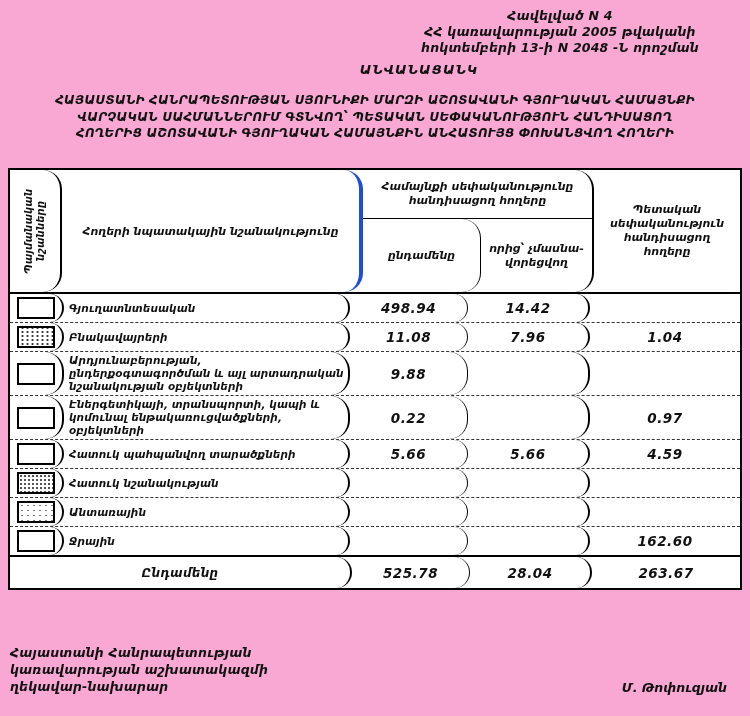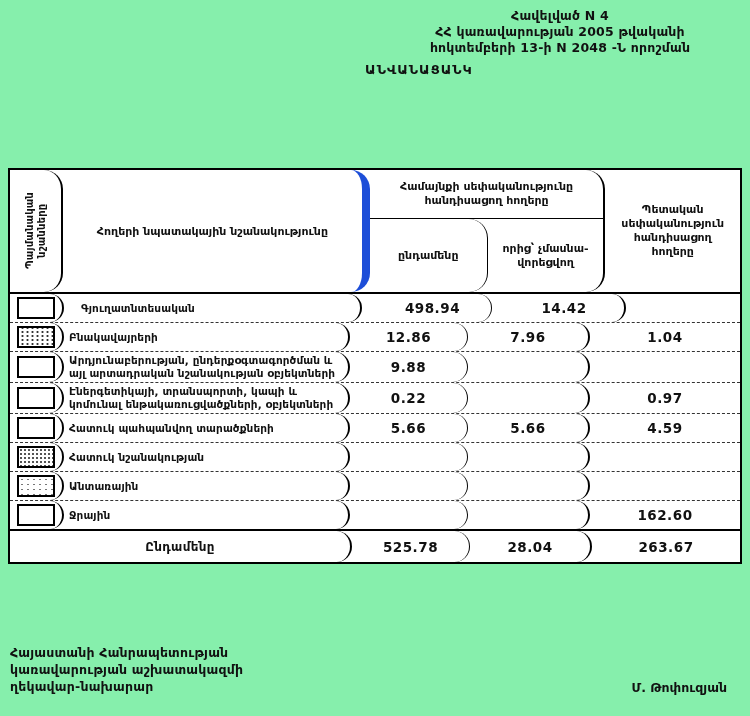--- a/index.html
+++ b/index.html
@@ -1,21 +1,21 @@
 <!DOCTYPE html>
 <html><head>
 <meta charset="utf-8">
 <style>
   html,body{margin:0;padding:0;background:#fff;}
   body{
     width:750px;height:716px;position:relative;overflow:hidden;
     font-family:"DejaVu Sans",sans-serif;color:#111;font-weight:bold;
     -webkit-font-smoothing:none;
   }
-  .page{position:absolute;inset:0;background:#86efac;}
+  .page{position:absolute;inset:0;background:#f9a8d4;font-style:italic;}
 
   
   .appendix{
     position:absolute;top:8px;right:35px;width:310px;
     text-align:center;font-size:12.5px;line-height:16px;letter-spacing:.2px;
   }
 
   
   .doc-title{
     position:absolute;top:62px;left:0;width:750px;
@@ -35,21 +35,21 @@
   .thead{display:flex;height:122px;border-bottom:2px solid #000;}
   .th-sym{
     width:54px;border-right:2px solid #000;
     display:flex;align-items:center;justify-content:center;
   }
   .vert{
     writing-mode:vertical-rl;transform:rotate(180deg);
     font-size:10px;line-height:12px;text-align:center;letter-spacing:.2px;
   }
   .th-label{
-    width:312px;border-right:8px solid #1d4ed8;
+    width:312px;border-right:4px solid #1d4ed8;
     display:flex;align-items:center;justify-content:center;
     font-size:11px;text-align:center;padding:0 10px;
   }
   .th-mid{width:240px;border-right:2px solid #000;display:flex;flex-direction:column;}
   .th-mid-top{
     height:48px;border-bottom:1px solid #000;
     display:flex;align-items:center;justify-content:center;
     font-size:11px;text-align:center;line-height:14px;padding:0 14px;
   }
   .th-mid-bottom{flex:1;display:flex;}
@@ -61,21 +61,21 @@
   .th-ofwhich{
     flex:1;display:flex;align-items:center;justify-content:center;
     font-size:11px;text-align:center;line-height:14px;padding:0 6px;white-space:pre-line;
   }
   .th-state{
     flex:1;display:flex;align-items:center;justify-content:center;
     font-size:11px;text-align:center;line-height:14px;padding:0 16px;
   }
 
   .trow{display:flex;border-top:1px dashed #333;min-height:27px;align-items:stretch;}
-  .trow:first-child{border-top:none;gap:12px;}
+  .trow:first-child{border-top:none;}
   .c-sym{
     width:54px;border-right:2px solid #000;
     display:flex;align-items:center;justify-content:center;padding:3px 0;
   }
   .sym{width:34px;height:18px;border:2px solid #000;background:#fff;display:block;}
   .sym-dots{
     background-image:radial-gradient(#333 1px,transparent 1.3px);
     background-size:5px 4px;background-position:1px 2px;
   }
   .sym-stipple{
@@ -120,20 +120,25 @@
 <div class="page">
 
   <div class="appendix">
     <div>Հավելված  N  4</div>
     <div>ՀՀ կառավարության 2005 թվականի</div>
     <div>հոկտեմբերի 13-ի N 2048 -Ն որոշման</div>
   </div>
 
   <div class="doc-title">ԱՆՎԱՆԱՑԱՆԿ</div>
 
+  <div class="doc-subtitle">
+    <div>ՀԱՅԱՍՏԱՆԻ ՀԱՆՐԱՊԵՏՈՒԹՅԱՆ ՍՅՈՒՆԻՔԻ ՄԱՐԶԻ ԱՇՈՏԱՎԱՆԻ ԳՅՈՒՂԱԿԱՆ ՀԱՄԱՅՆՔԻ</div>
+    <div>ՎԱՐՉԱԿԱՆ ՍԱՀՄԱՆՆԵՐՈՒՄ ԳՏՆՎՈՂ՝ ՊԵՏԱԿԱՆ ՍԵՓԱԿԱՆՈՒԹՅՈՒՆ ՀԱՆԴԻՍԱՑՈՂ</div>
+    <div>ՀՈՂԵՐԻՑ ԱՇՈՏԱՎԱՆԻ ԳՅՈՒՂԱԿԱՆ ՀԱՄԱՅՆՔԻՆ ԱՆՀԱՏՈՒՅՑ ՓՈԽԱՆՑՎՈՂ ՀՈՂԵՐԻ</div>
+  </div>
 
   <div class="landtable">
 
     <div class="thead">
       <div class="cell th-sym">
         <span class="vert">Պայմանական նշանները</span>
       </div>
       <div class="cell th-label">Հողերի  նպատակային նշանակությունը</div>
       <div class="cell th-mid">
         <div class="th-mid-top">Համայնքի սեփականությունը հանդիսացող հողերը</div>
@@ -155,21 +160,21 @@
     <div class="cell c-num">498.94</div>
     <div class="cell c-num c-num2">14.42</div>
     <div class="cell c-num c-last"></div>
   </div>
 
   <div class="trow">
     <div class="cell c-sym">
       <span class="sym sym-dots"></span>
     </div>
     <div class="cell c-label">Բնակավայրերի</div>
-    <div class="cell c-num">12.86</div>
+    <div class="cell c-num">11.08</div>
     <div class="cell c-num c-num2">7.96</div>
     <div class="cell c-num c-last">1.04</div>
   </div>
 
   <div class="trow">
     <div class="cell c-sym">
       <span class="sym sym-plain"></span>
     </div>
     <div class="cell c-label">Արդյունաբերության, ընդերքօգտագործման և այլ արտադրական  նշանակության օբյեկտների</div>
     <div class="cell c-num">9.88</div>

